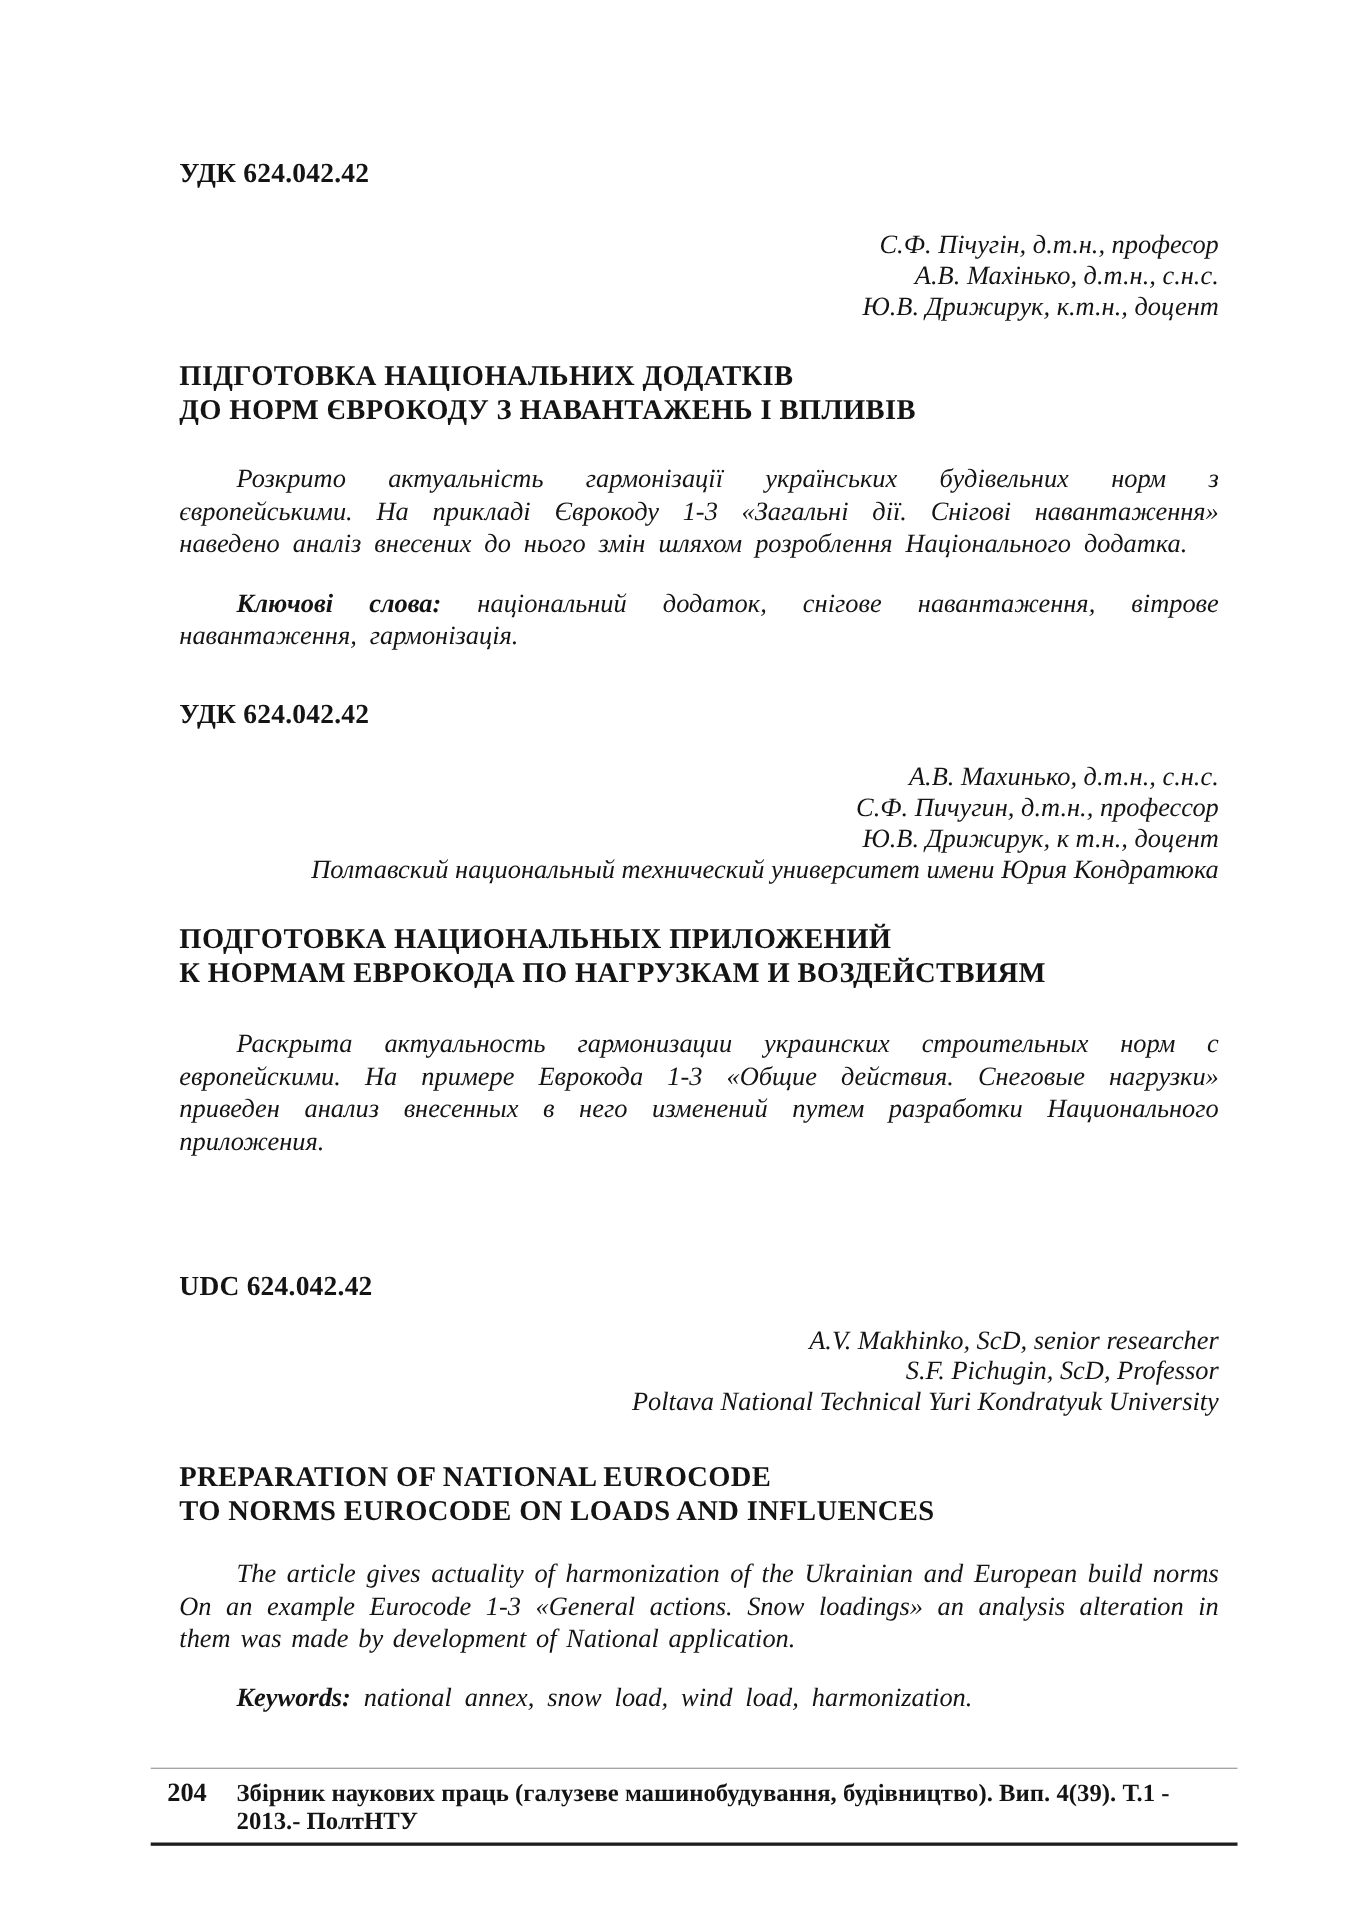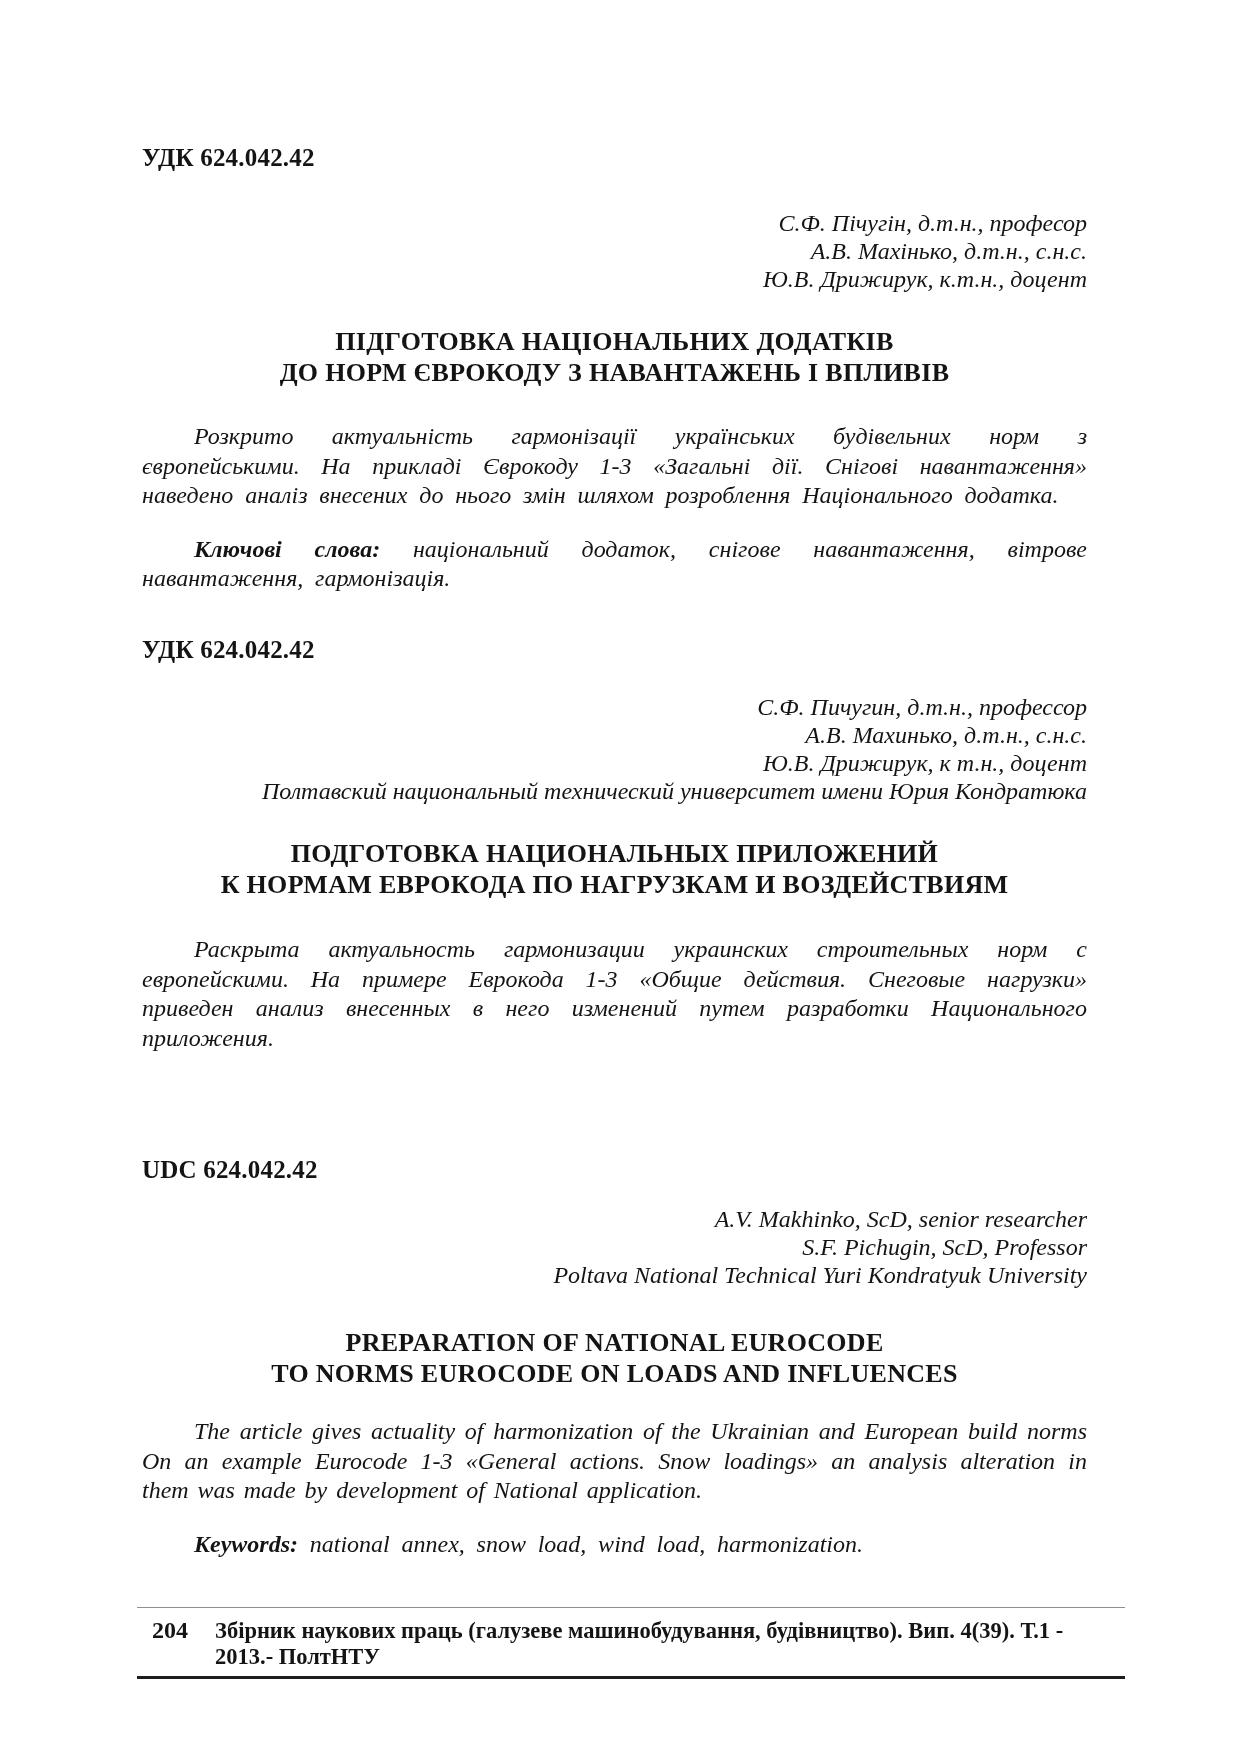--- a/index.html
+++ b/index.html
@@ -9,21 +9,21 @@
     background: #ffffff;
     position: relative;
     font-family: "Liberation Serif", "DejaVu Serif", serif;
     color: #141414;
     overflow: hidden;
   }
   .page { position: absolute; inset: 0; }
 
   .section {
     position: absolute;
-    left: 142px;
+    left: 163px;
     width: 945px;
   }
   .sec-ua { top: 143px; }
   .sec-ru { top: 635px; }
   .sec-en { top: 1155px; }
 
   .udc {
     font-weight: bold;
     font-size: 25px;
     line-height: 29px;
@@ -36,21 +36,21 @@
     font-style: italic;
     font-size: 24px;
     line-height: 28px;
   }
   .sec-ru .authors { margin-top: 29px; }
   .sec-en .authors { margin-top: 21px; }
   .author-line, .affiliation-line { white-space: nowrap; }
 
   .article-title {
     margin-top: 33px;
-    text-align: center;
+    text-align: left;
     font-weight: bold;
     font-size: 26px;
     line-height: 31px;
     letter-spacing: 0.3px;
   }
   .sec-en .article-title { margin-top: 38px; }
 
   .abstract {
     margin-top: 34px;
     font-style: italic;
@@ -114,22 +114,22 @@
       <div>ПІДГОТОВКА НАЦІОНАЛЬНИХ ДОДАТКІВ</div>
       <div>ДО НОРМ ЄВРОКОДУ З НАВАНТАЖЕНЬ І ВПЛИВІВ</div>
     </div>
     <p class="abstract">Розкрито актуальність гармонізації українських будівельних норм з європейськими. На прикладі Єврокоду 1-3 «Загальні дії. Снігові навантаження» наведено аналіз внесених до нього змін шляхом розроблення Національного додатка.</p>
     <p class="keywords"><span class="kw-label">Ключові слова:</span><span> національний додаток, снігове навантаження, вітрове навантаження, гармонізація.</span></p>
   </div>
 
   <div class="section sec-ru">
     <div class="udc">УДК 624.042.42</div>
     <div class="authors">
+      <div class="author-line">А.В. Махинько, д.т.н., с.н.с.</div>
       <div class="author-line">С.Ф. Пичугин, д.т.н., профессор</div>
-      <div class="author-line">А.В. Махинько, д.т.н., с.н.с.</div>
       <div class="author-line">Ю.В. Дрижирук, к т.н., доцент</div>
       <div class="affiliation-line">Полтавский национальный технический университет имени Юрия Кондратюка</div>
     </div>
     <div class="article-title">
       <div>ПОДГОТОВКА НАЦИОНАЛЬНЫХ ПРИЛОЖЕНИЙ</div>
       <div>К НОРМАМ ЕВРОКОДА ПО НАГРУЗКАМ И ВОЗДЕЙСТВИЯМ</div>
     </div>
     <p class="abstract">Раскрыта актуальность гармонизации украинских строительных норм с европейскими. На примере Еврокода 1-3 «Общие действия. Снеговые нагрузки» приведен анализ внесенных в него изменений путем разработки Национального приложения.</p>
   </div>
 

